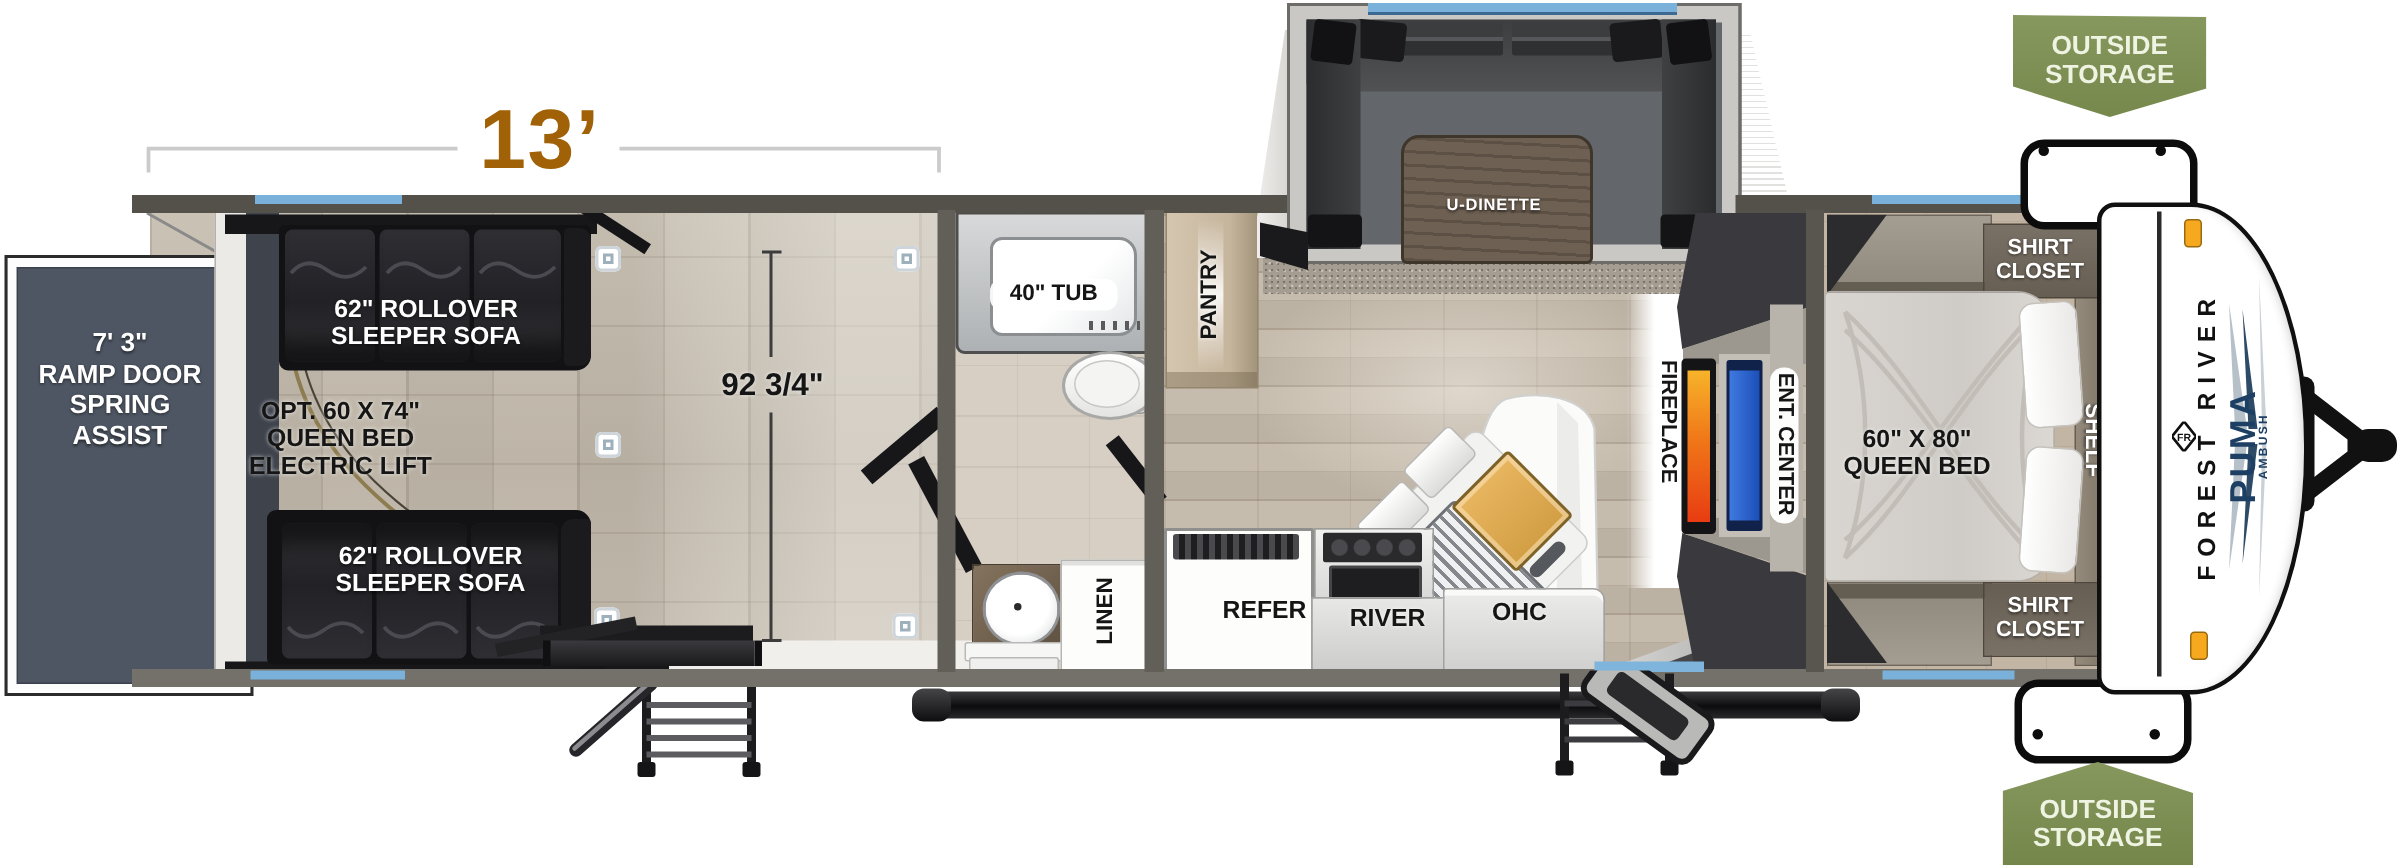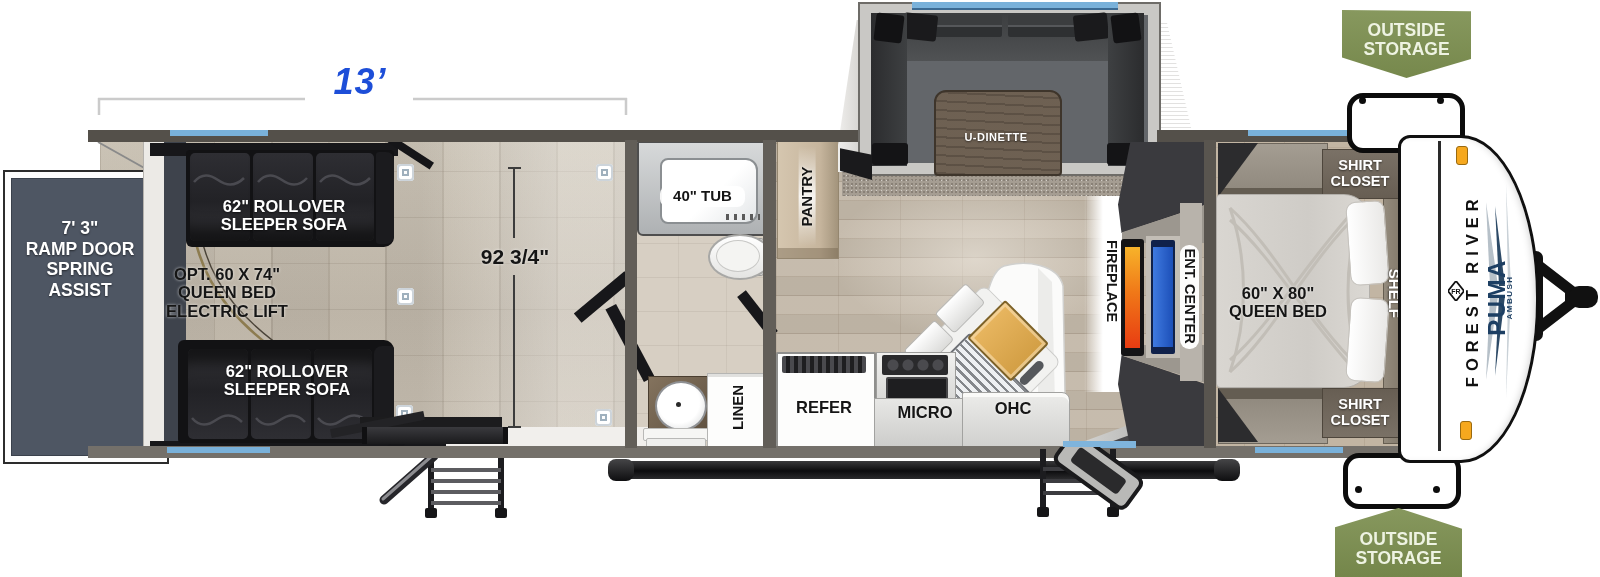--- a/index.html
+++ b/index.html
@@ -16,21 +16,21 @@
 <body>
 <div id="stage">
 
 <svg class="abs" style="left:95px;top:95px;" width="540" height="22">
  <line x1="3" y1="4" x2="210" y2="4" stroke="#cbcbcb" stroke-width="2.5"></line>
  <line x1="318" y1="4" x2="532" y2="4" stroke="#cbcbcb" stroke-width="2.5"></line>
  <line x1="4" y1="3" x2="4" y2="20" stroke="#cbcbcb" stroke-width="2.5"></line>
  <line x1="531" y1="3" x2="531" y2="20" stroke="#cbcbcb" stroke-width="2.5"></line>
 </svg>
 
-<div class="lbl" style="left:300px;top:62px;width:120px;font-size:36px;color:#1d4ed8;letter-spacing:1px;font-style:italic;">13’</div>
+<div class="lbl" style="left:300px;top:62px;width:120px;font-size:56px;color:#a16207;letter-spacing:1px;">13’</div>
 
 <div class="abs" style="left:100px;top:140px;width:530px;height:308px;background:#c9c1b4;
   background-image:
    repeating-linear-gradient(90deg, rgba(105,93,78,.18) 0 1.5px, transparent 1.5px 57px),
    repeating-linear-gradient(0deg, rgba(105,93,78,.15) 0 1.5px, transparent 1.5px 46px),
    repeating-linear-gradient(90deg, rgba(150,138,120,.10) 0 57px, rgba(85,75,62,.10) 57px 114px),
    linear-gradient(180deg,#d0c9bc 0%,#c2baad 55%,#ccc4b7 100%);"></div>
 
 <div class="abs" style="left:420px;top:140px;width:210px;height:308px;background:linear-gradient(90deg,rgba(255,255,255,0) 0%,rgba(250,248,244,.38) 65%);"></div>
 
@@ -209,29 +209,29 @@
   <div class="abs" style="left:10px;top:32px;width:60px;height:88px;background:repeating-linear-gradient(90deg,#84878b 0 2.5px,#eef0f2 2.5px 6.5px);border:2px solid #6e7176;border-radius:4px;"></div>
 
   <div class="abs" style="left:68px;top:34px;width:50px;height:58px;background:linear-gradient(180deg,#e8b660,#d29e44);border:2px solid #7e6226;border-radius:3px;box-shadow:inset 0 0 0 3px rgba(255,235,200,.5);"></div>
 
   <div class="abs" style="left:74px;top:100px;width:30px;height:9px;background:#55585c;border-radius:5px;"></div>
 </div>
 
 <div class="abs" style="left:776px;top:352px;width:96px;height:96px;background:#fdfdfc;border:2px solid #8f8f8d;border-radius:2px;"></div>
 <div class="abs" style="left:782px;top:356px;width:84px;height:17px;background:linear-gradient(180deg,#3c3c3e,#202022);background-image:repeating-linear-gradient(90deg,#4a4a4e 0 4px,#1e1e20 4px 8px);border-radius:2px;"></div>
 
-<div class="lbl blbl" style="left:781px;top:398px;width:86px;font-size:16.5px;">REFER</div>
+<div class="lbl blbl" style="left:800px;top:398px;width:86px;font-size:16.5px;">REFER</div>
 
 <div class="abs" style="left:876px;top:352px;width:78px;height:46px;background:linear-gradient(180deg,#f1f1ef,#d9d9d7);border:1.5px solid #9c9c9a;"></div>
 <div class="abs" style="left:882px;top:355px;width:66px;height:20px;background:#2a2a2c;border-radius:2px;background-image:radial-gradient(circle at 11px 10px,#4a4a4e 5px,transparent 6px),radial-gradient(circle at 26px 10px,#4a4a4e 5px,transparent 6px),radial-gradient(circle at 41px 10px,#4a4a4e 5px,transparent 6px),radial-gradient(circle at 56px 10px,#4a4a4e 5px,transparent 6px);"></div>
 <div class="abs" style="left:886px;top:377px;width:58px;height:19px;background:#1e1e20;border:2px solid #454547;border-radius:2px;"></div>
 
 <div class="abs" style="left:874px;top:398px;width:90px;height:50px;background:linear-gradient(180deg,#e7e7e5,#cbcbc9);border:1.5px solid #a2a2a0;"></div>
 
-<div class="lbl blbl" style="left:884px;top:403px;width:82px;font-size:16.5px;">MICRO</div>
+<div class="lbl blbl" style="left:884px;top:403px;width:82px;font-size:16.5px;">RIVER</div>
 
 <div class="abs" style="left:962px;top:392px;width:106px;height:56px;background:linear-gradient(180deg,#ececea,#cfcfcd);border:1.5px solid #a2a2a0;border-radius:2px 8px 0 0;box-shadow:inset 0 4px 0 #fafaf8;"></div>
 
 <div class="lbl blbl" style="left:968px;top:399px;width:90px;font-size:16.5px;">OHC</div>
 
 <div class="abs" style="left:1066px;top:420px;width:76px;height:28px;background:linear-gradient(90deg,#d9d9d7,#b9b9b7);clip-path:polygon(0 100%,100% 0,100% 100%);"></div>
 <div class="abs" style="left:1094px;top:432px;width:44px;height:16px;background:#47474a;clip-path:polygon(0 100%,100% 0,100% 100%);"></div>
 
 <div class="abs" style="left:838px;top:20px;width:34px;height:152px;background:linear-gradient(90deg,#efeeec,#c9c7c3);clip-path:polygon(55% 0,100% 0,100% 100%,0 100%,0 82%);"></div>
 

